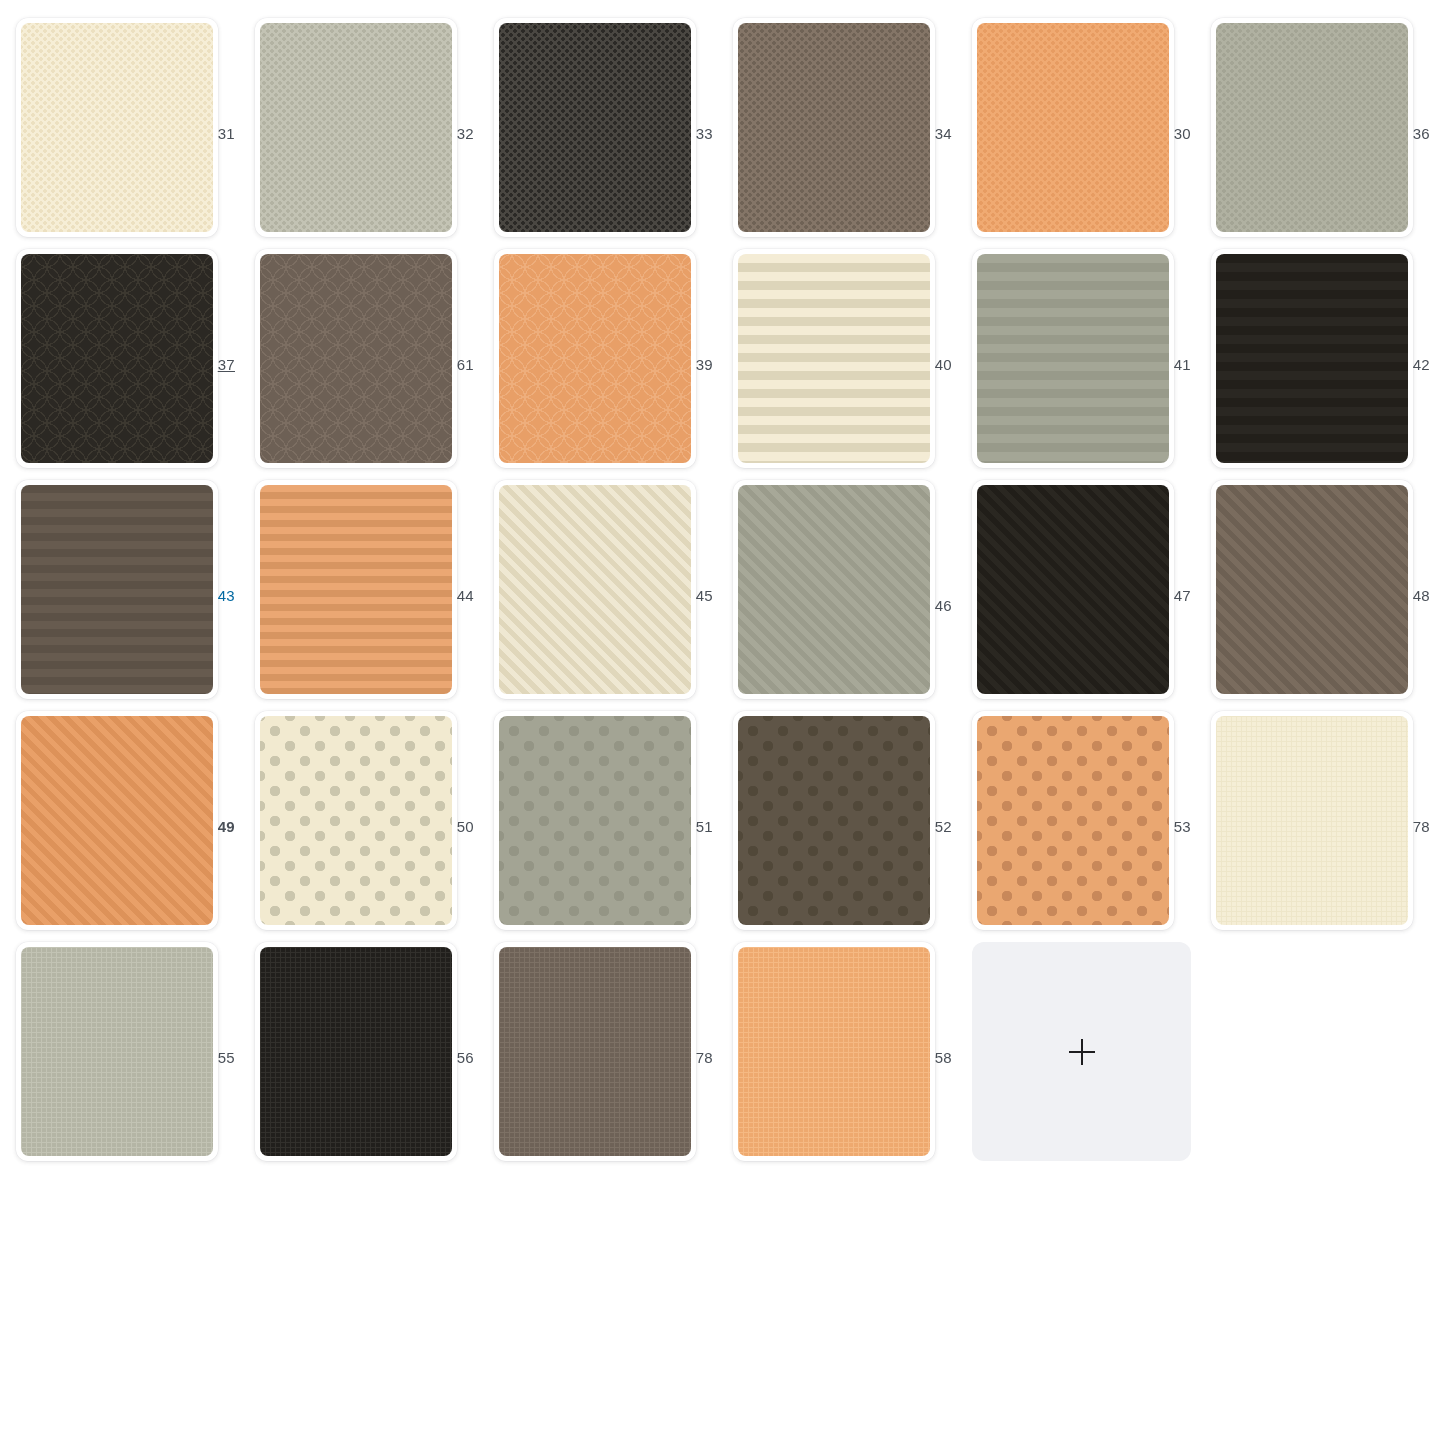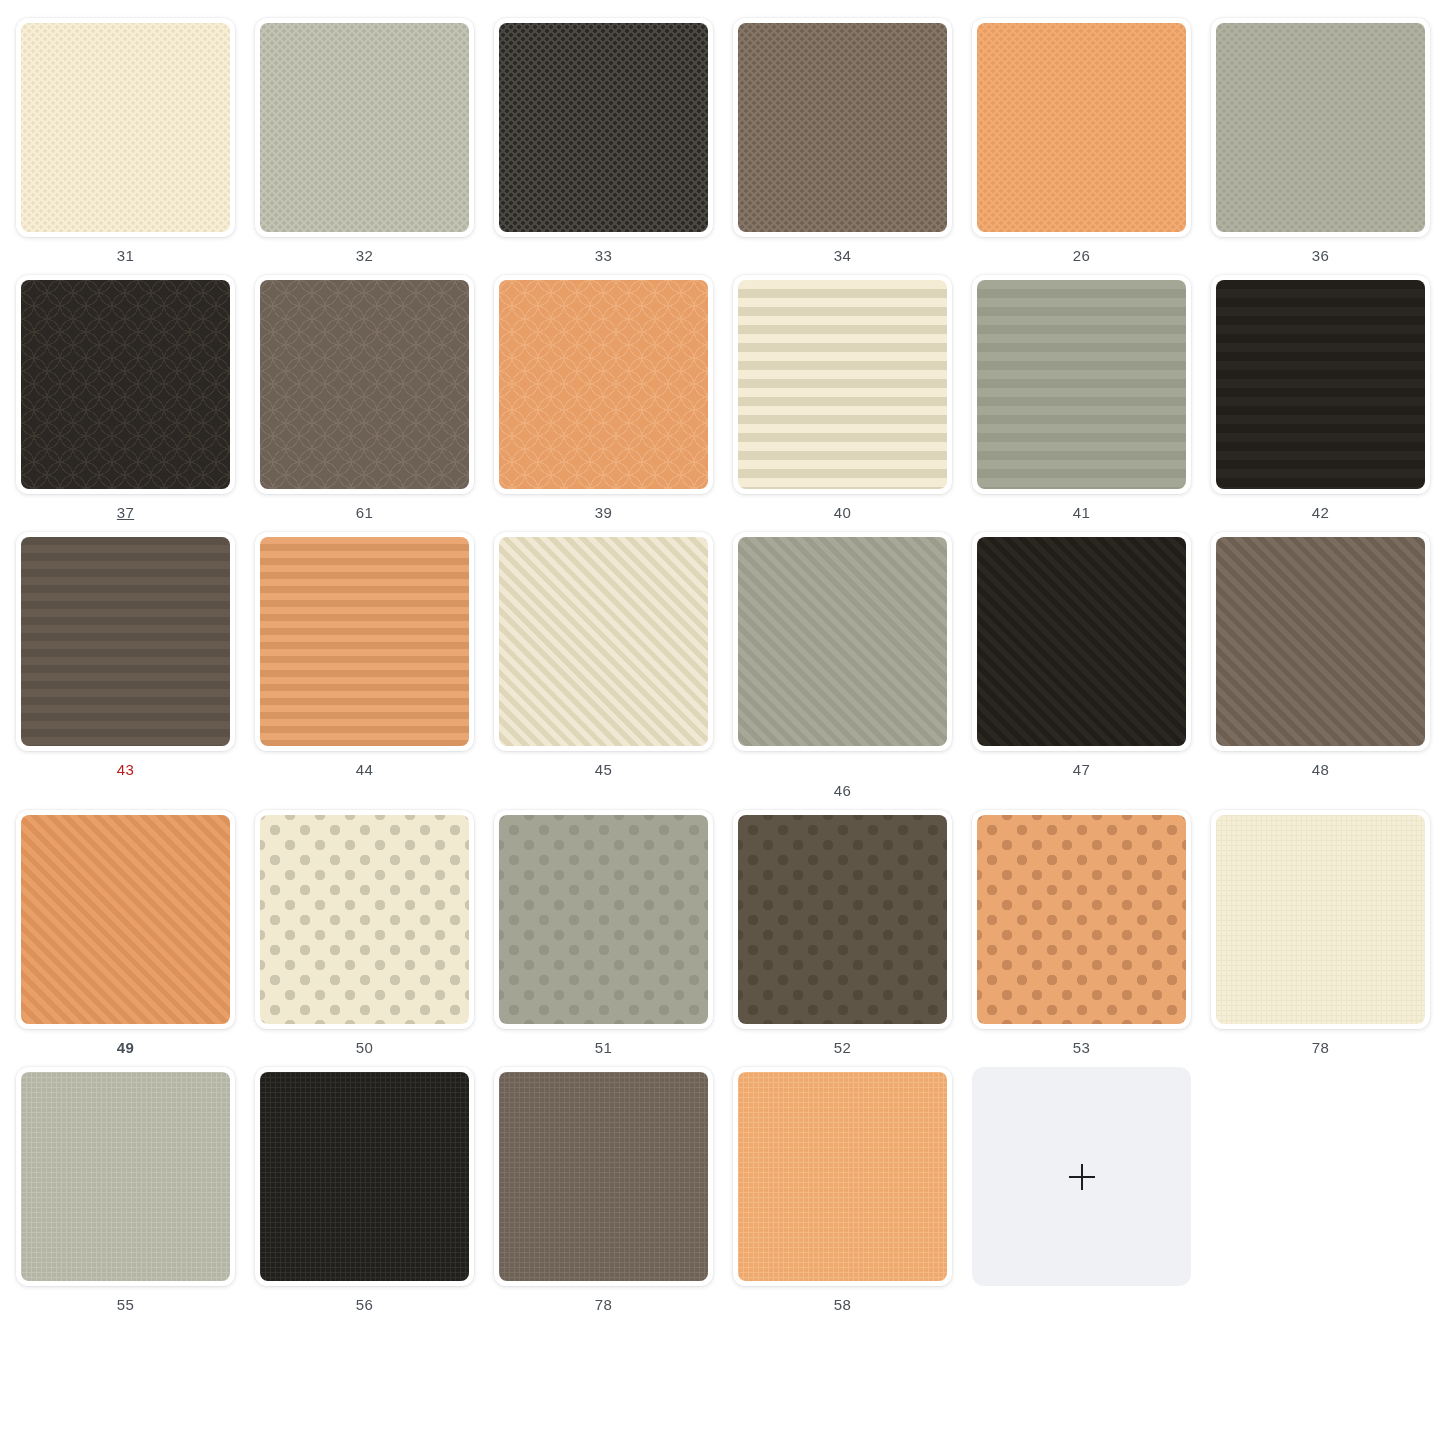--- a/index.html
+++ b/index.html
@@ -18,21 +18,21 @@
     grid-template-columns: repeat(6, 219px);
     column-gap: 20px;
     row-gap: 12px;
     padding: 18px 16px 0 16px;
     box-sizing: border-box;
     justify-content: start;
   }
   .swatch-cell {
     width: 219px;
     display: flex;
-    flex-direction: column;
+    flex-direction: row;
     align-items: center;
   }
   .swatch-frame {
     width: 219px;
     height: 219px;
     box-sizing: border-box;
     background: #ffffff;
     border-radius: 12px;
     padding: 5px;
     box-shadow: 0 1px 4px rgba(60,60,70,0.16), 0 0 0 0.5px rgba(150,150,165,0.10);
@@ -107,21 +107,21 @@
     <div class="swatch-cell">
       <div class="swatch-frame">
         <div class="swatch-tile" style="background-color: rgb(132, 117, 103); background-image: radial-gradient(rgb(111, 98, 85) 1.6px, transparent 1.7px), radial-gradient(rgb(111, 98, 85) 1.6px, transparent 1.7px); background-size: 8px 8px, 8px 8px; background-position: 0px 0px, 4px 4px;"></div>
       </div>
       <div class="swatch-label" style="color: rgb(74, 80, 88);">34</div>
     </div>
     <div class="swatch-cell">
       <div class="swatch-frame">
         <div class="swatch-tile" style="background-color: rgb(240, 170, 114); background-image: radial-gradient(rgb(231, 156, 98) 1.6px, transparent 1.7px), radial-gradient(rgb(231, 156, 98) 1.6px, transparent 1.7px); background-size: 8px 8px, 8px 8px; background-position: 0px 0px, 4px 4px;"></div>
       </div>
-      <div class="swatch-label" style="color: rgb(74, 80, 88);">26</div>
+      <div class="swatch-label" style="color: rgb(74, 80, 88);">30</div>
     </div>
     <div class="swatch-cell">
       <div class="swatch-frame">
         <div class="swatch-tile" style="background-color: rgb(176, 177, 161); background-image: radial-gradient(rgb(163, 164, 148) 1.6px, transparent 1.7px), radial-gradient(rgb(163, 164, 148) 1.6px, transparent 1.7px); background-size: 8px 8px, 8px 8px; background-position: 0px 0px, 4px 4px;"></div>
       </div>
       <div class="swatch-label" style="color: rgb(74, 80, 88); text-align: right;">36</div>
     </div>
     <div class="swatch-cell">
       <div class="swatch-frame">
         <div class="swatch-tile" style="background-color: rgb(43, 40, 35); background-image: radial-gradient(circle at 0px 0px, transparent 12px, rgb(60, 56, 48) 12px, rgb(60, 56, 48) 13px, transparent 13px), radial-gradient(circle at 100% 0px, transparent 12px, rgb(60, 56, 48) 12px, rgb(60, 56, 48) 13px, transparent 13px), radial-gradient(circle at 0px 100%, transparent 12px, rgb(60, 56, 48) 12px, rgb(60, 56, 48) 13px, transparent 13px), radial-gradient(circle at 100% 100%, transparent 12px, rgb(60, 56, 48) 12px, rgb(60, 56, 48) 13px, transparent 13px), radial-gradient(circle, transparent 12px, rgb(60, 56, 48) 12px, rgb(60, 56, 48) 13px, transparent 13px); background-size: 26px 26px; background-position: 0px 0px;"></div>
@@ -155,21 +155,21 @@
     <div class="swatch-cell">
       <div class="swatch-frame">
         <div class="swatch-tile" style="background-color: rgb(34, 31, 26); background-image: repeating-linear-gradient(rgb(34, 31, 26) 0px, rgb(34, 31, 26) 9px, rgb(42, 39, 34) 9px, rgb(42, 39, 34) 18px); background-size: auto;"></div>
       </div>
       <div class="swatch-label" style="color: rgb(74, 80, 88);">42</div>
     </div>
     <div class="swatch-cell">
       <div class="swatch-frame">
         <div class="swatch-tile" style="background-color: rgb(92, 81, 70); background-image: repeating-linear-gradient(rgb(92, 81, 70) 0px, rgb(92, 81, 70) 8px, rgb(103, 91, 79) 8px, rgb(103, 91, 79) 16px); background-size: auto;"></div>
       </div>
-      <div class="swatch-label" style="color: #b91c1c;">43</div>
+      <div class="swatch-label" style="color: #0369a1;">43</div>
     </div>
     <div class="swatch-cell">
       <div class="swatch-frame">
         <div class="swatch-tile" style="background-color: rgb(235, 167, 115); background-image: repeating-linear-gradient(rgb(235, 167, 115) 0px, rgb(235, 167, 115) 7px, rgb(215, 149, 97) 7px, rgb(215, 149, 97) 14px); background-size: auto;"></div>
       </div>
       <div class="swatch-label" style="color: rgb(74, 80, 88);">44</div>
     </div>
     <div class="swatch-cell">
       <div class="swatch-frame">
         <div class="swatch-tile" style="background-color: rgb(239, 232, 210); background-image: repeating-linear-gradient(45deg, rgb(239, 232, 210) 0px, rgb(239, 232, 210) 5.5px, rgb(224, 215, 187) 5.5px, rgb(224, 215, 187) 11px); background-size: auto;"></div>

